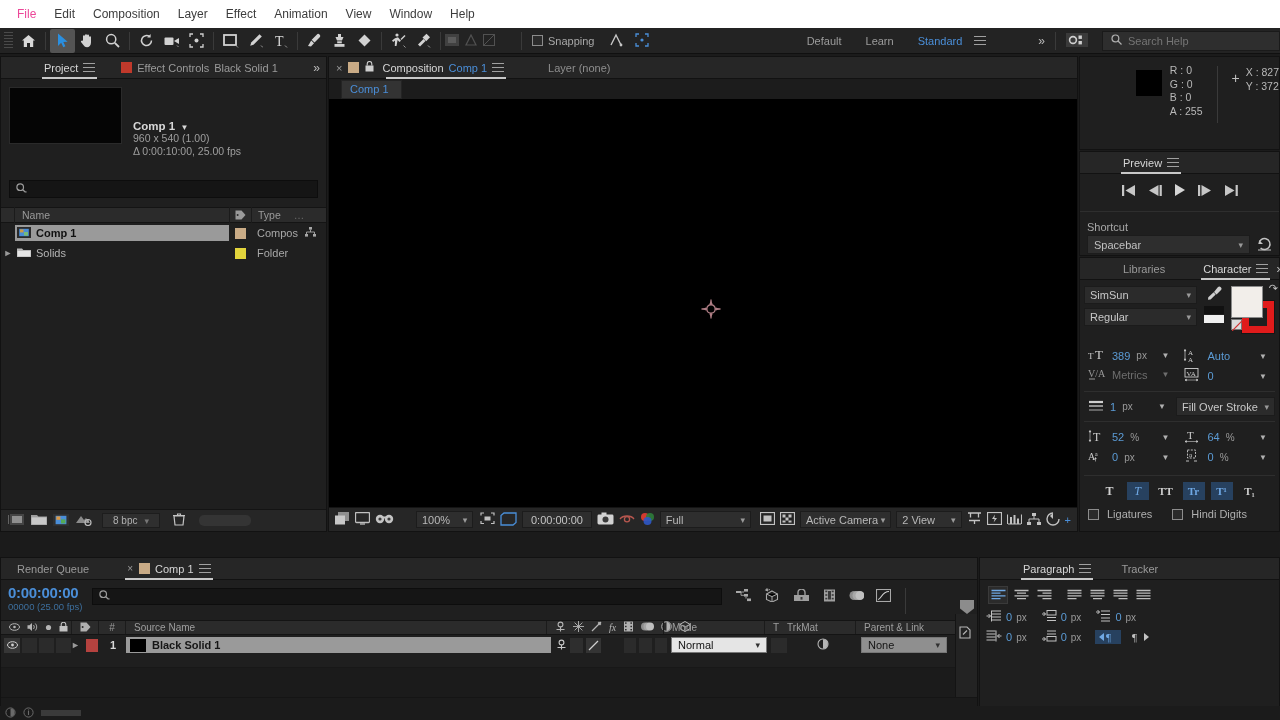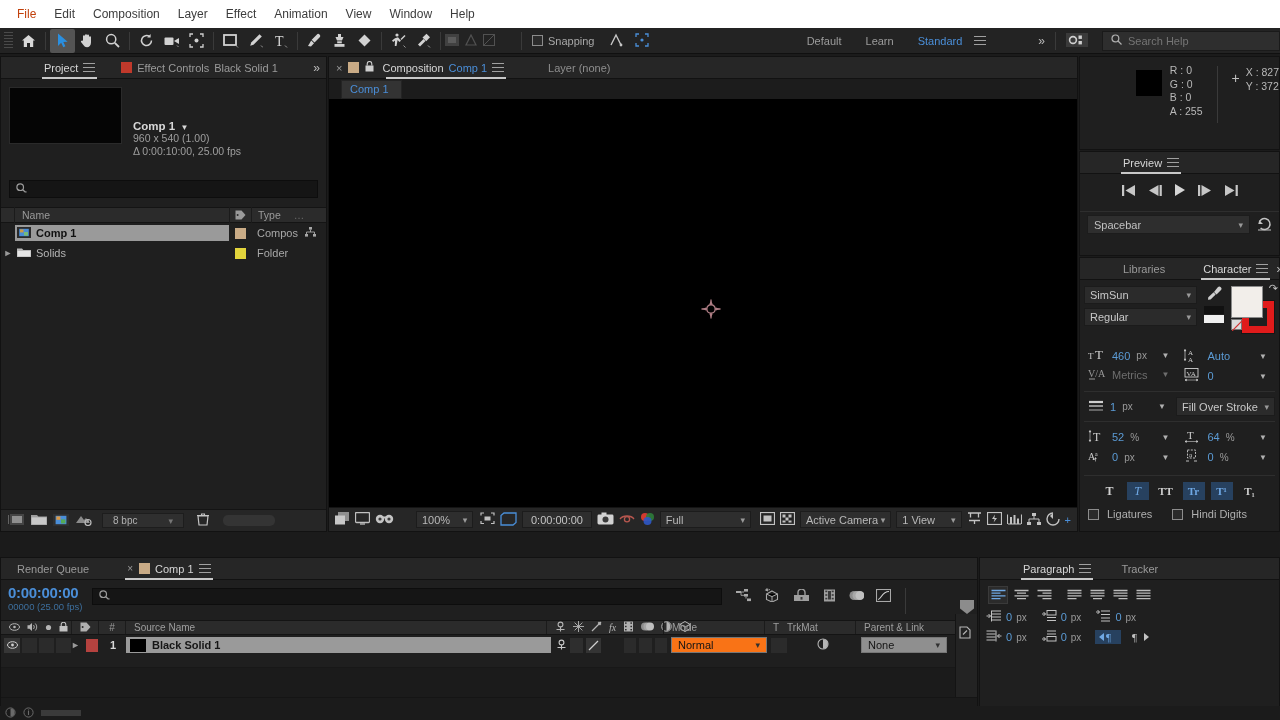--- a/index.html
+++ b/index.html
@@ -12,21 +12,21 @@
     -webkit-font-smoothing:antialiased;
   }
   .app { position:relative; width:1280px; height:720px; }
 
   
   .menubar {
     position:absolute; left:0; top:0; width:1280px; height:28px;
     background:#ffffff; display:flex; align-items:center; padding-left:8px;
   }
   .menubar .mi { color:#3c3c3c; font-size:12px; padding:0 9px; line-height:28px; cursor:default; }
-  .menubar .mi:first-child { color:#c2410c; }
+  .menubar .mi:first-child { color:#ec4899; }
 
   
   .toolbar {
     position:absolute; left:0; top:28px; width:1280px; height:26px;
     background:#232323; border-bottom:1px solid #101010;
     display:flex; align-items:center;
   }
   .tb-grip { width:9px; height:18px; margin:0 3px 0 4px;
     background:repeating-linear-gradient(to bottom,#4a4a4a 0 1px,transparent 1px 3px); }
   .tool {
@@ -85,21 +85,21 @@
   .proj-colhdr .ctype { width:75px; border-left:1px solid #1b1b1b; padding-left:6px; height:16px; line-height:16px;}
   .proj-row { height:20px; display:flex; align-items:center; font-size:11px; }
   .proj-row .disc { width:14px; text-align:center; color:#9a9a9a; font-size:9px; }
   .proj-row .nm { flex:1; display:flex; align-items:center; gap:5px; padding-left:2px; height:16px;}
   .proj-row.sel .nm { background:#9a9a9a; color:#111; font-weight:bold; }
   .proj-row .swatch { width:11px; height:11px; }
   .proj-foot { position:absolute; left:0; bottom:0; width:325px; height:22px;
     background:#262626; border-top:1px solid #141414; display:flex; align-items:center;
     gap:6px; padding:0 7px; }
   .bpc { height:15px; background:#2f2f2f; border:1px solid #1d1d1d; padding:0 10px;
-    display:flex; align-items:center; font-size:10px; color:#b0b0b0; margin-left:4px;gap:24px;}
+    display:flex; align-items:center; font-size:10px; color:#b0b0b0; margin-left:4px;}
 
   
   #comp-panel { left:328px; top:56px; width:750px; height:476px; background:#1c1c1c;}
   .comp-tabbar { height:22px; background:#262626; display:flex; align-items:center;
      border-bottom:1px solid #121212; padding-left:7px; gap:6px; }
   .comp-breadcrumb { height:20px; background:#1c1c1c; display:flex; align-items:center;
      padding-left:12px; }
   .bc-chip { background:#333; border:1px solid #242424; color:#4a8ed8; font-size:11px;
      padding:2px 12px 3px 8px; }
   .comp-canvas { position:absolute; left:0; top:42px; right:0; bottom:24px;
@@ -626,21 +626,21 @@
               <rect x="2.5" y="8.5" width="3" height="2"></rect>
               <rect x="8.5" y="8.5" width="3" height="2"></rect>
             </g>
           </svg>
       </span>
       <div class="cf-sel" style="width:110px">
         <span>Active Camera</span>
         <span style="color:#9a9a9a;font-size:9px">▾</span>
       </div>
       <div class="cf-sel" style="width:78px">
-        <span>1 View</span>
+        <span>2 View</span>
         <span style="color:#9a9a9a;font-size:9px">▾</span>
       </div>
       <span>
         <svg width="15" height="13" viewBox="0 0 15 13">
             <g fill="none" stroke="#c2c2c2" stroke-width="1.3">
               <path d="M1 1h13M3.5 1v4.5M11.5 1v4.5M2 8.5h11M7.5 8.5V12"></path>
             </g>
           </svg>
       </span>
       <span>
@@ -729,20 +729,21 @@
           </svg>
       </span>
       <span>
         <svg width="14" height="11" viewBox="0 0 14 11">
             <path d="M1 0 10.5 5.5 1 11z" fill="#c6c6c6"></path>
             <rect x="11.6" y="0" width="2.2" height="11" fill="#c6c6c6"></rect>
           </svg>
       </span>
     </div>
     <div class="hr"></div>
+    <div class="prev-shortcut-lbl">Shortcut</div>
     <div class="prev-row">
       <div class="sel-box" style="flex:1">
         <span>Spacebar</span>
         <span style="color:#9a9a9a;font-size:9px">▾</span>
       </div>
       <span>
         <svg width="15" height="14" viewBox="0 0 15 14">
             <path d="M2 7a5.5 5.5 0 1 1 1.6 3.9" fill="none" stroke="#c2c2c2" stroke-width="1.4"></path>
             <path d="M2 3v4h4z" fill="#c2c2c2"></path>
             <path d="M1 13h13" stroke="#c2c2c2" stroke-width="1"></path>
@@ -804,21 +805,21 @@
 
     <div style="display:flex;padding:6px 4px 0 4px">
       <div style="flex:1">
         <div class="char-row">
           <span>
             <svg width="18" height="13" viewBox="0 0 18 13">
                 <text x="0" y="11" font-family="Liberation Serif, serif" font-size="9" fill="#cfcfcf">T</text>
                 <text x="7" y="11" font-family="Liberation Serif, serif" font-size="13" fill="#cfcfcf">T</text>
               </svg>
           </span>
-          <span class="num">460</span>
+          <span class="num">389</span>
           <span class="unit">px</span>
           <span class="caret" style="margin-left:auto;margin-right:6px">▼</span>
         </div>
         <div class="char-row">
           <span>
             <svg width="18" height="13" viewBox="0 0 18 13">
                 <text x="0" y="10" font-family="Liberation Serif, serif" font-size="10" fill="#9a9a9a">V/A</text>
                 <path d="M1 12h6" stroke="#9a9a9a" stroke-width="1"></path>
               </svg>
           </span>
@@ -1179,21 +1180,21 @@
         <span style="width:17px;height:15px;background:#343434;display:flex;align-items:center;justify-content:center">
           <svg width="11" height="11" viewBox="0 0 11 11">
               <path d="M1 10 10 1" stroke="#d0d0d0" stroke-width="1.3"></path>
             </svg>
         </span>
         <span style="width:15px;height:15px;background:#2b2b2b;margin-left:20px"></span>
         <span style="width:15px;height:15px;background:#2b2b2b"></span>
         <span style="width:15px;height:15px;background:#2b2b2b"></span>
       </div>
       <div style="width:100px;padding-left:4px">
-        <div class="sel-box" style="height:16px;background:#f97316;border-color:#777">
+        <div class="sel-box" style="height:16px;background:#e5e5e5;border-color:#777">
           <span style="color:#141414">Normal</span>
           <span style="color:#303030;font-size:9px">▾</span>
         </div>
       </div>
       <div style="width:90px;display:flex;align-items:center;padding-left:4px;gap:30px">
         <span style="width:16px;height:15px;background:#2b2b2b;display:inline-block"></span>
         <span>
           <svg width="12" height="12" viewBox="0 0 12 12">
               <circle cx="6" cy="6" r="5" fill="none" stroke="#b4b4b4" stroke-width="1.1"></circle>
               <path d="M6 1.2a4.8 4.8 0 0 1 0 9.6z" fill="#b4b4b4"></path>

